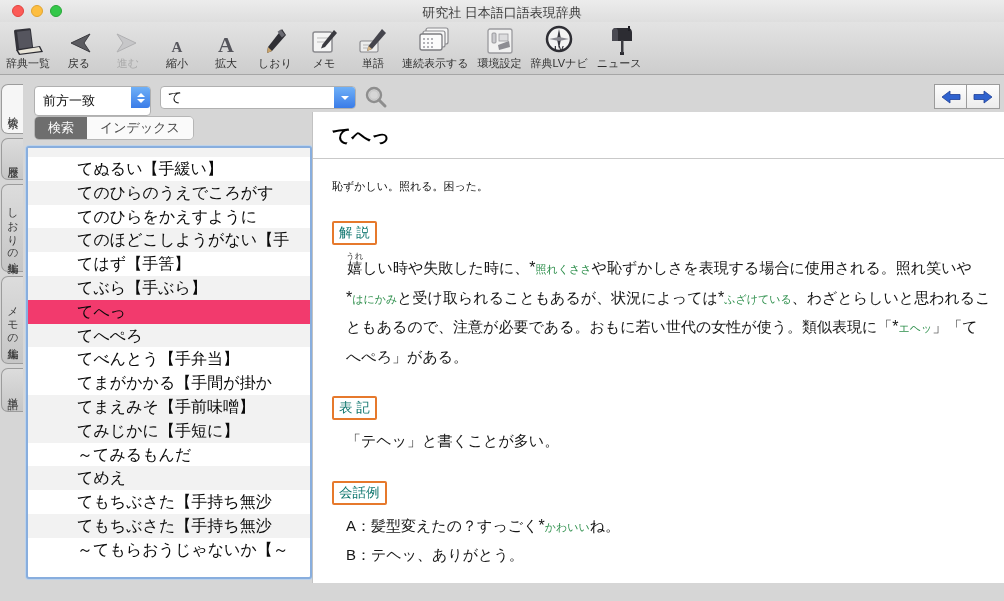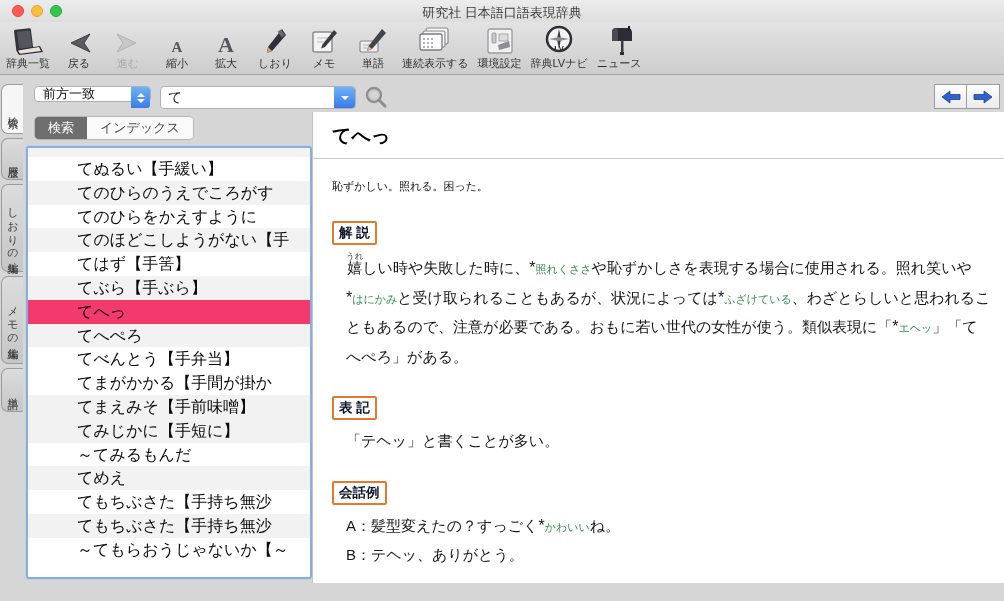--- a/index.html
+++ b/index.html
@@ -20,21 +20,21 @@
              background:linear-gradient(#e3e3e3,#cdcdcd); border-bottom:1px solid #a6a6a6;
              display:flex; align-items:flex-end; padding:0 0 3px 6px; }
   .tb-item { display:flex; flex-direction:column; align-items:center; justify-content:flex-end;
              margin-right:9px; min-width:40px; cursor:default; }
   .tb-item .ticon { height:30px; display:flex; align-items:flex-end; justify-content:center; }
   .tb-item .tlabel { font-size:11px; color:#2e2e2e; white-space:nowrap; margin-top:1px; }
   .tb-item.disabled .tlabel { color:#a9a9a9; }
   .tb-item svg { display:block; }
 
   
-  .popup { position:absolute; left:34px; top:86px; width:117px; height:16px; background:#fff;
+  .popup { position:absolute; left:34px; top:86px; width:117px; height:30px; background:#fff;
            border:1px solid #b0b0b0; border-radius:4px; font-size:13px; color:#111;
            display:flex; align-items:center; padding-left:8px; }
   .popup .stepper { position:absolute; right:0; top:0; width:19px; height:21px;
            background:linear-gradient(#6fb0f7,#3a7ce8); border-radius:0 3px 3px 0;
            display:flex; flex-direction:column; align-items:center; justify-content:center; gap:2px; }
   .chev-up { width:0; height:0; border-left:4px solid transparent; border-right:4px solid transparent;
              border-bottom:4px solid #fff; }
   .chev-dn { width:0; height:0; border-left:4px solid transparent; border-right:4px solid transparent;
              border-top:4px solid #fff; }
   .combo { position:absolute; left:160px; top:86px; width:196px; height:23px; }
@@ -76,21 +76,21 @@
   .row.selected { background:#f23a6d; }
 
   
   .content { position:absolute; left:312px; top:112px; width:692px; height:471px;
              background:#fff; border-left:1px solid #c2c2c2; overflow:hidden; }
   .headword { font-size:19px; font-weight:bold; color:#000; padding:11px 0 9px 19px;
               border-bottom:1px solid #c9c9c9; }
   .article { padding:20px 26px 0 19px; }
   .definition { font-size:11px; color:#111; margin-bottom:27px; }
   .section { margin-bottom:25px; }
-  .sec-label { display:inline-block; border:2px solid #e6792c; color:#0f172a; font-weight:bold;
+  .sec-label { display:inline-block; border:2px solid #e6792c; color:#0f766e; font-weight:normal;
                font-size:13.5px; padding:1px 5px; border-radius:2px; background:#fff; }
   .sec-body { margin-top:7px; padding-left:14px; width:660px;
               font-size:15px; line-height:28.5px; color:#161616; }
   .sec-body p { margin:0; }
   .ref { white-space:nowrap; }
   .ref .star { font-size:16px; color:#141414; }
   .ref .green { color:#2e8f4c; font-size:11px; }
   ruby rt { font-size:8.5px; color:#333; letter-spacing:0; }
 
   

